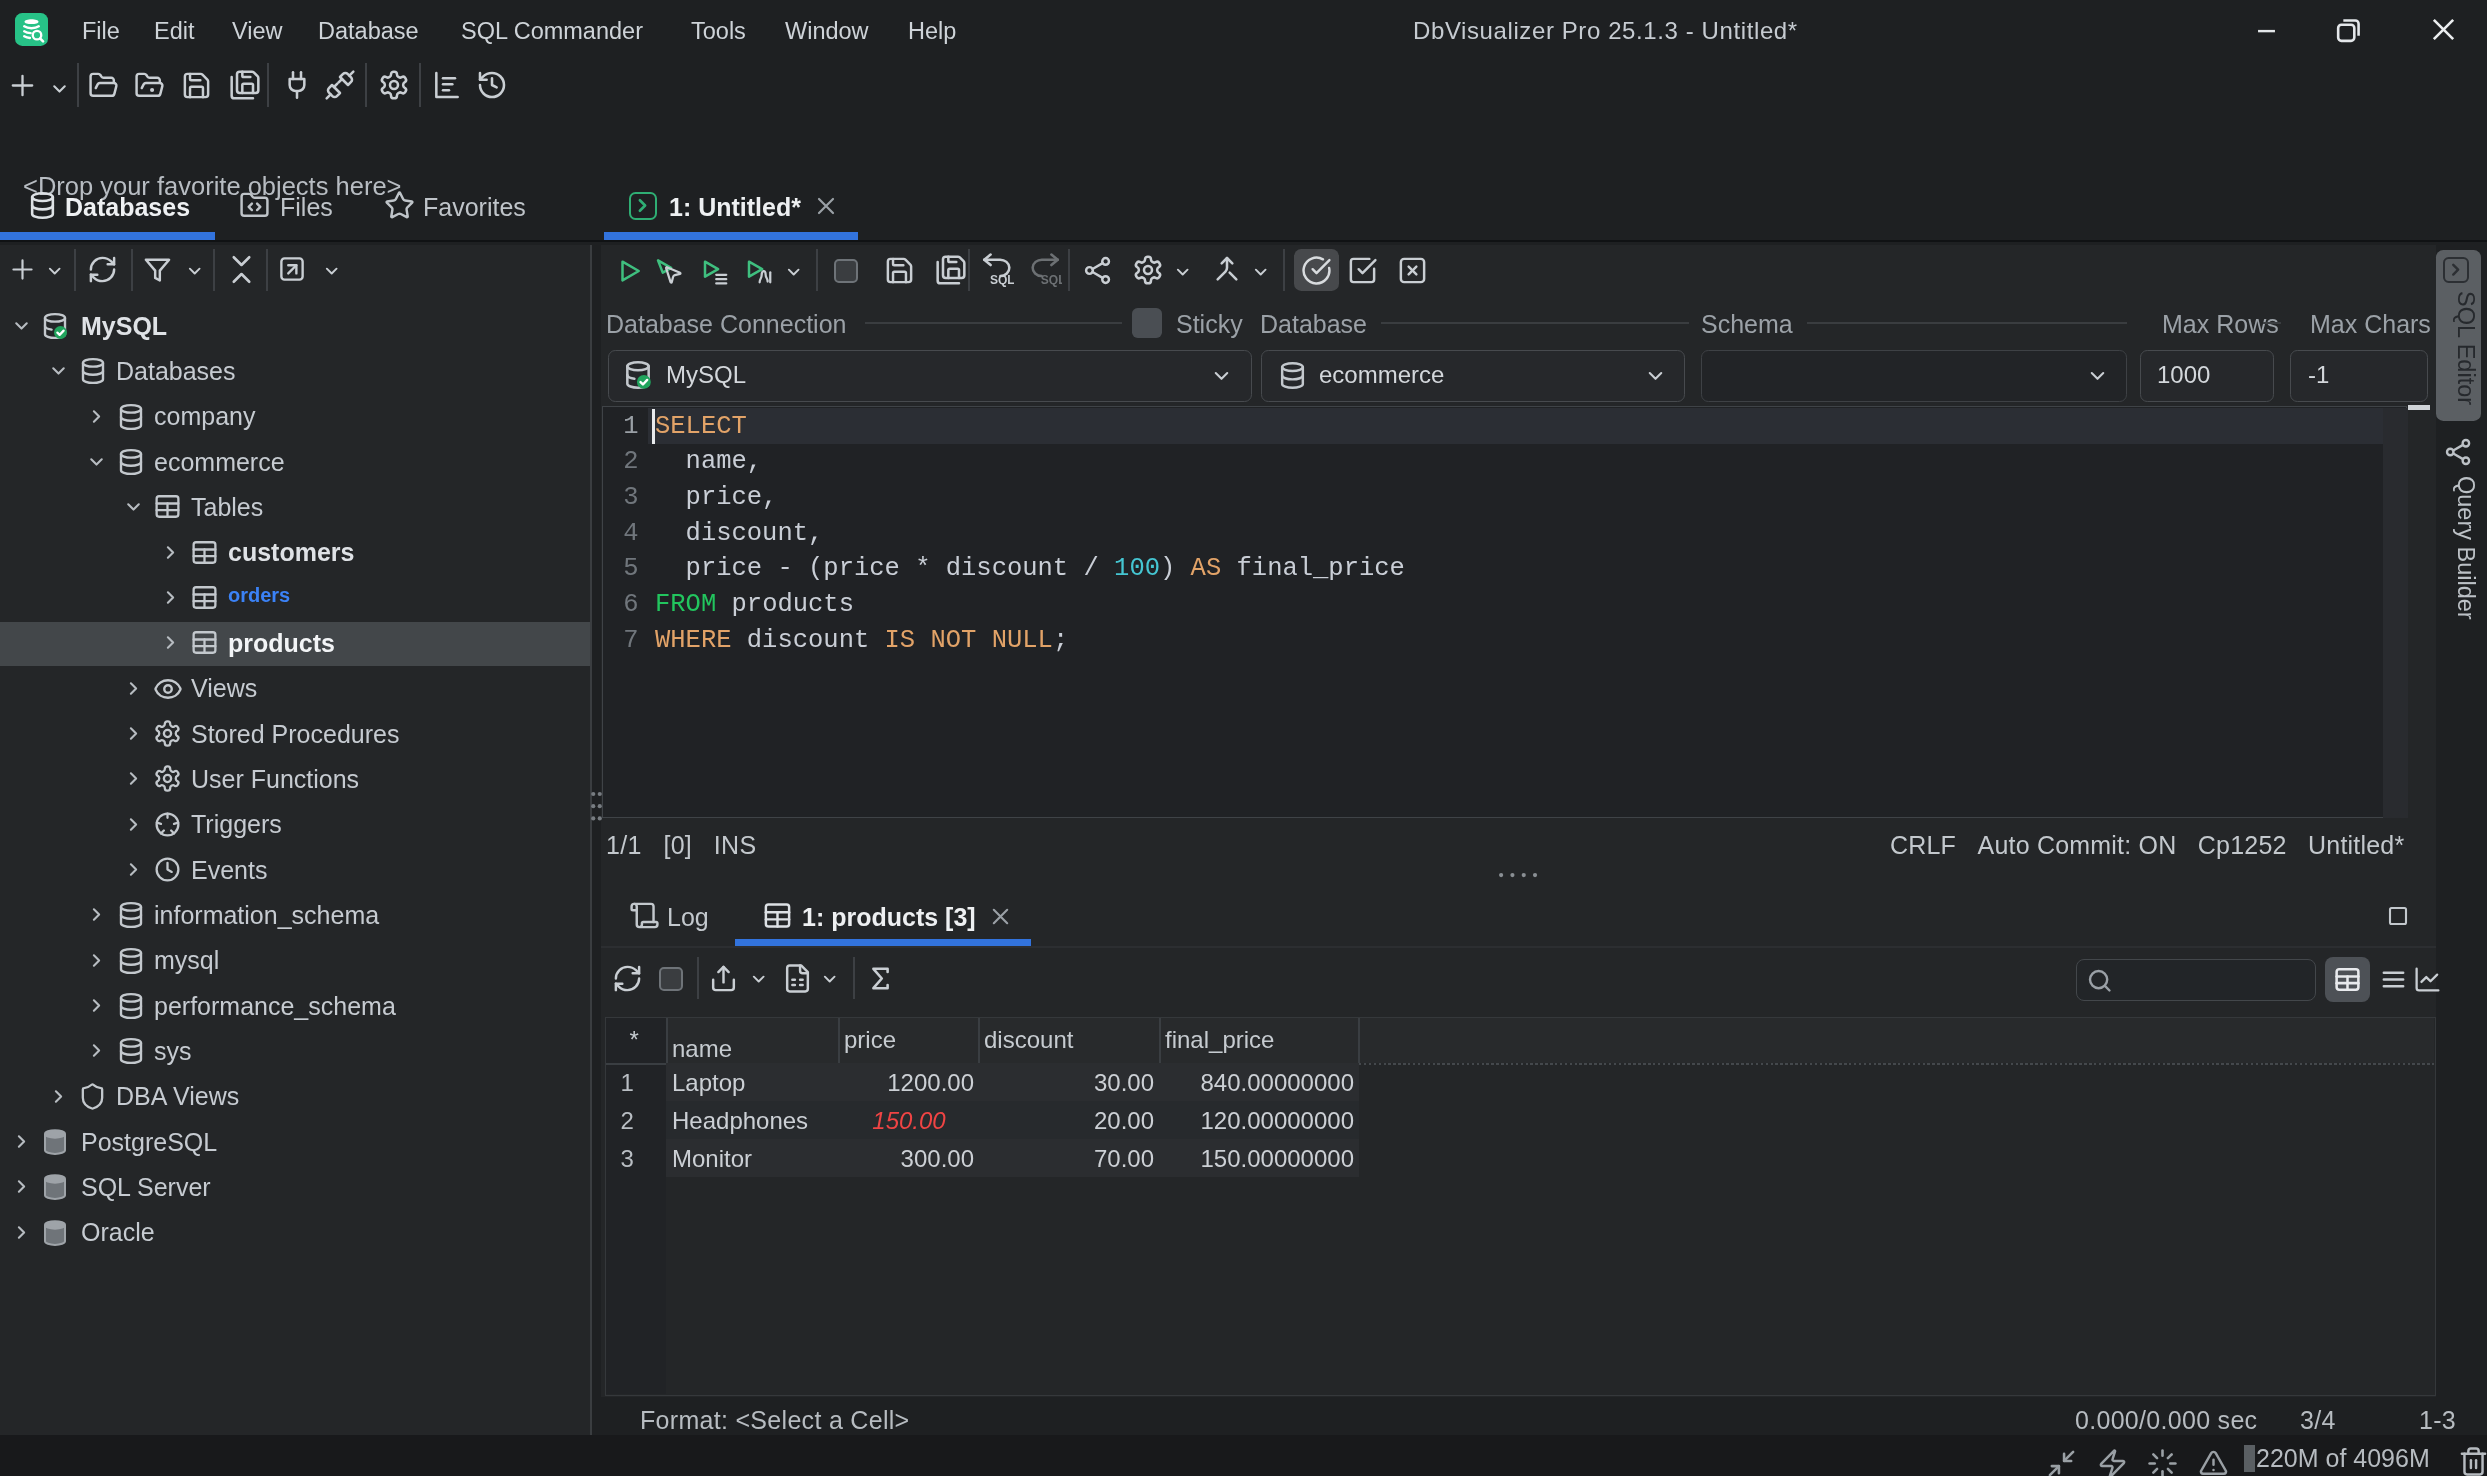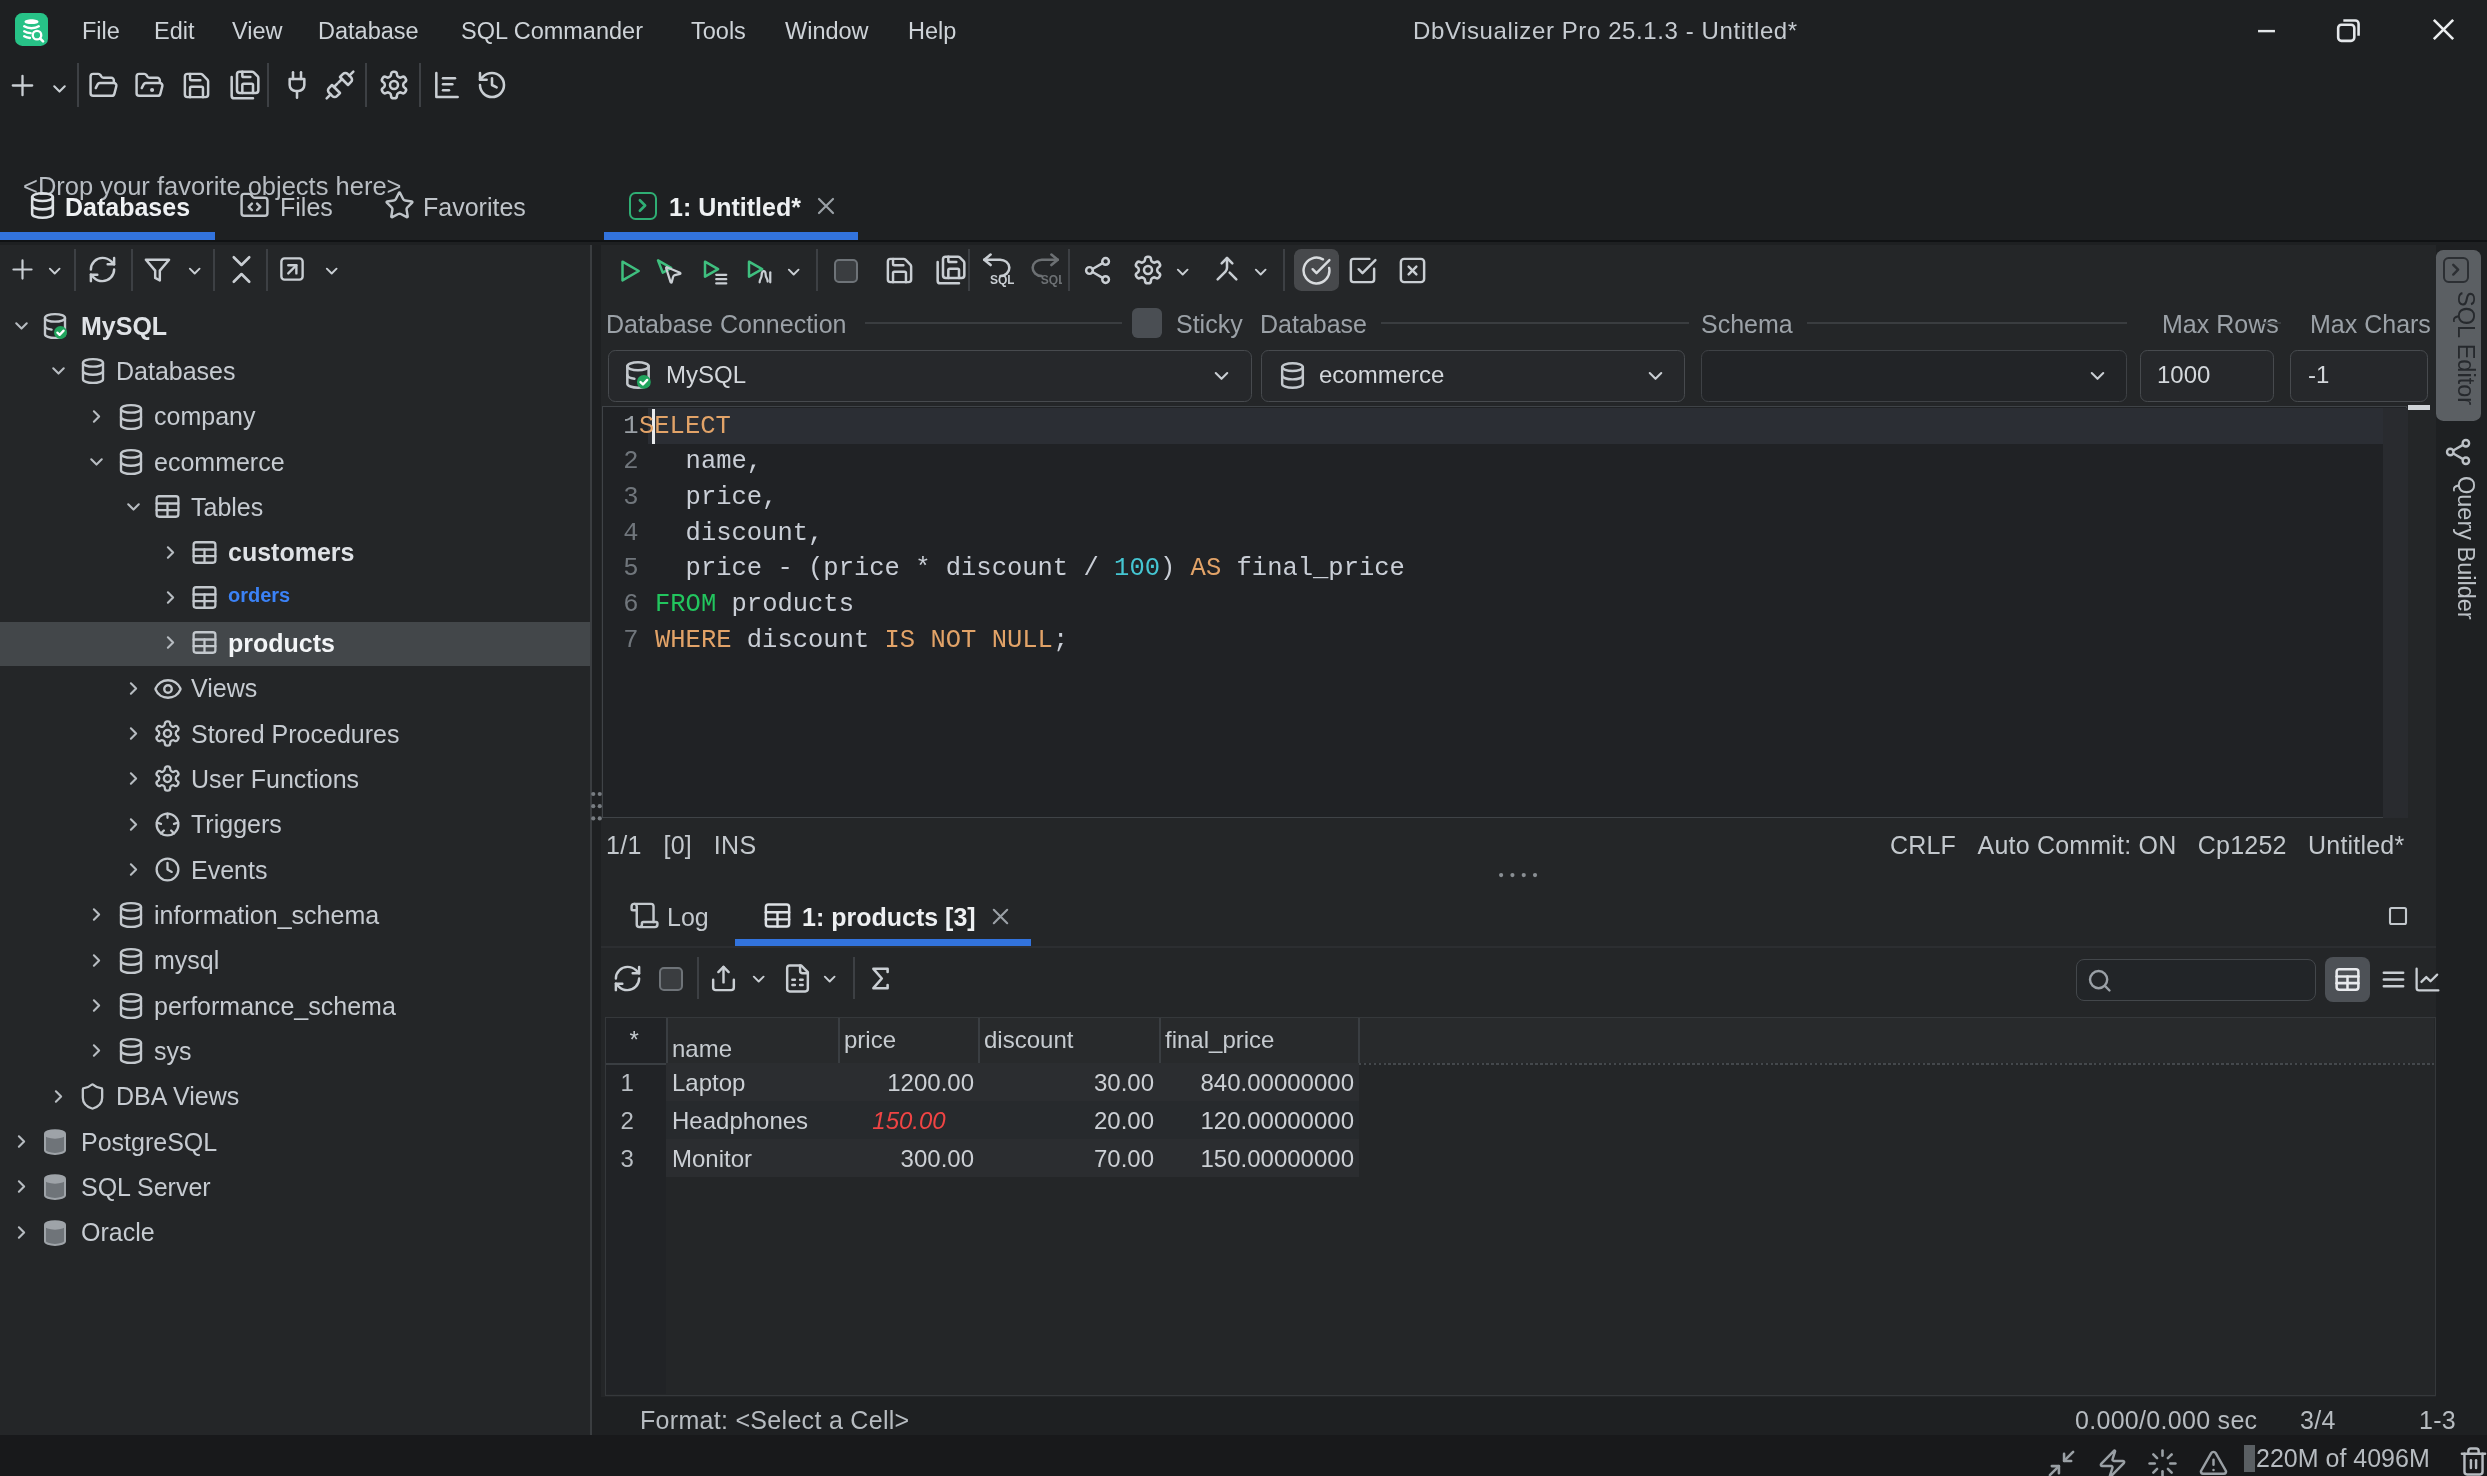--- a/index.html
+++ b/index.html
@@ -518,21 +518,21 @@
   <div id="gutter" style="color:#70767c;">
     <div class="abs" style="left:14.6px;top:4.9px;width:21px;text-align:right;color:#9aa0a6;">1</div>
     <div class="abs" style="left:14.6px;top:40px;width:21px;text-align:right;">2</div>
     <div class="abs" style="left:14.6px;top:76px;width:21px;text-align:right;">3</div>
     <div class="abs" style="left:14.6px;top:112px;width:21px;text-align:right;">4</div>
     <div class="abs" style="left:14.6px;top:147px;width:21px;text-align:right;">5</div>
     <div class="abs" style="left:14.6px;top:183px;width:21px;text-align:right;">6</div>
     <div class="abs" style="left:14.6px;top:219px;width:21px;text-align:right;">7</div>
   </div>
   <div id="code" style="color:#c9ced6;">
-    <div class="abs" style="left:36px;top:4.9px;"><span style="color:#e2a368;">SELECT</span></div>
+    <div class="abs" style="left:52px;top:4.9px;"><span style="color:#e2a368;">SELECT</span></div>
     <div class="abs" style="left:52px;top:40px;">&nbsp;&nbsp;name,</div>
     <div class="abs" style="left:52px;top:76px;">&nbsp;&nbsp;price,</div>
     <div class="abs" style="left:52px;top:112px;">&nbsp;&nbsp;discount,</div>
     <div class="abs" style="left:52px;top:147px;">&nbsp;&nbsp;price - (price * discount / <span style="color:#45c6d2;">100</span>) <span style="color:#e2a368;">AS</span> final_price</div>
     <div class="abs" style="left:52px;top:183px;"><span style="color:#22c55e;">FROM</span> products</div>
     <div class="abs" style="left:52px;top:219px;"><span style="color:#e2a368;">WHERE</span> discount <span style="color:#e2a368;">IS NOT NULL</span>;</div>
   </div>
   <div class="abs" style="left:1780px;top:0.8px;width:25px;height:410px;background:#292b2f;"></div>
 </div>
 <div class="abs" style="left:2408px;top:405px;width:22px;height:4.9px;background:#cfd3d7;"></div>

